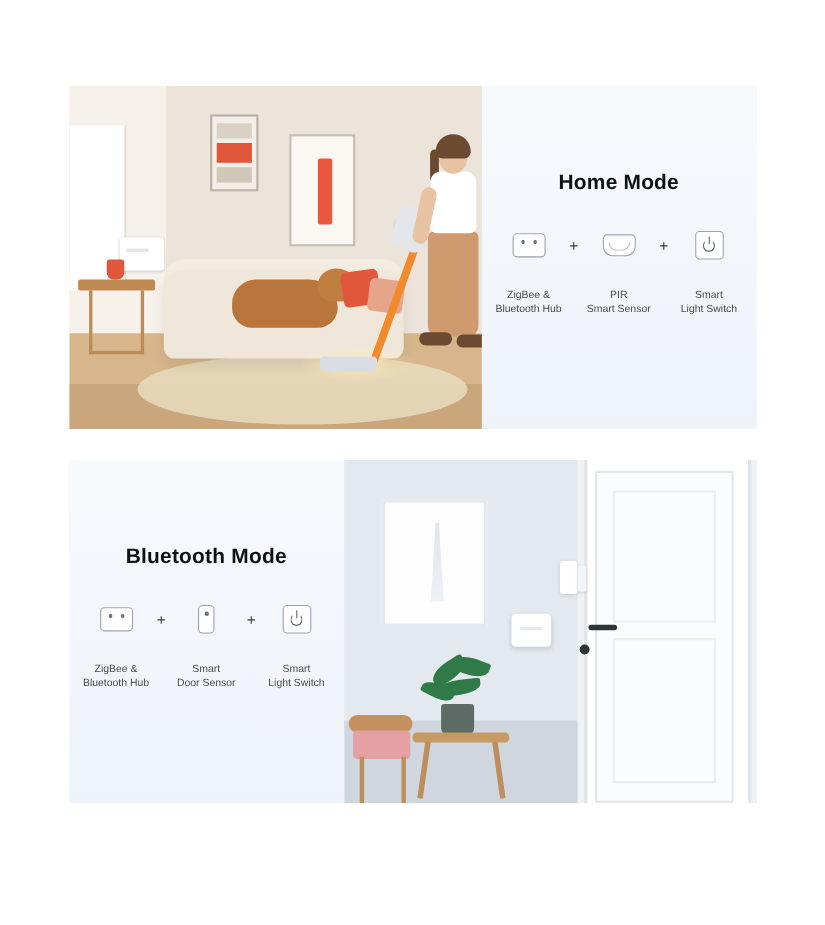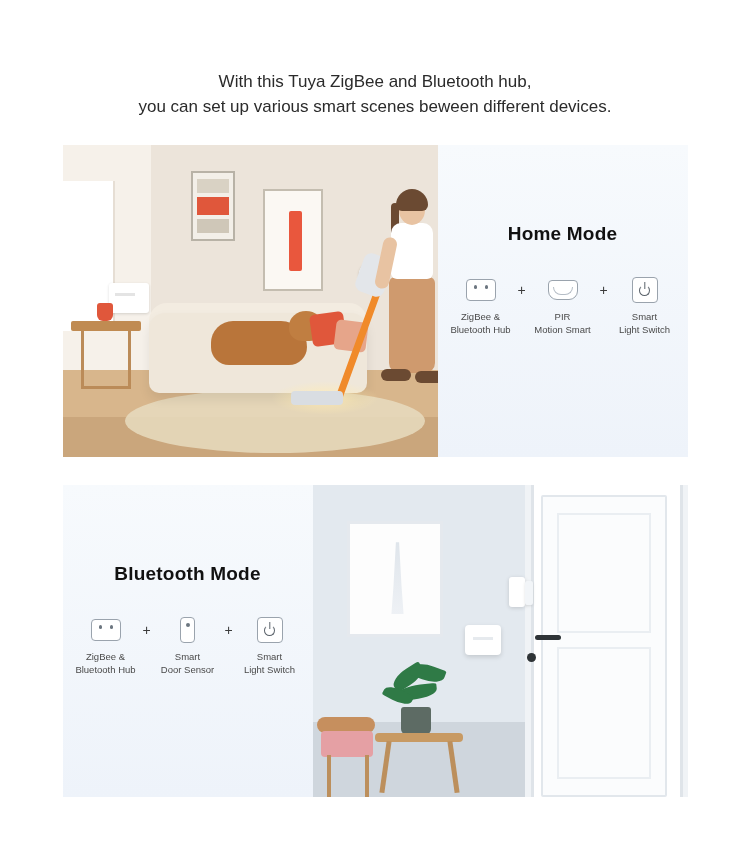--- a/index.html
+++ b/index.html
@@ -84,21 +84,21 @@
     flex-direction: column;
     align-items: center;
   }
   .device-art {
     height: 34px;
     display: flex;
     align-items: center;
     justify-content: center;
   }
   .device-label {
-    margin-top: 4px;
+    margin-top: 23px;
     font-size: 9.5px;
     line-height: 1.35;
     color: #4a4a4a;
     text-align: center;
     white-space: pre-line;
   }
   .plus {
     font-size: 14px;
     color: #3b3b3b;
     margin: 9px 1px 0 1px;
@@ -249,24 +249,20 @@
   .s2-leg2 { position: absolute; left: 138px; top: 256px; width: 5px; height: 52px; background: #bc8f5c; transform: rotate(-8deg); }
   .s2-chair { position: absolute; left: 4px; top: 232px; width: 58px; height: 16px; background: #c68f5e; border-radius: 8px; }
   .s2-chair-seat { position: absolute; left: 8px; top: 246px; width: 52px; height: 26px; background: #e5a0a4; border-radius: 4px; }
   .s2-chair-leg { position: absolute; left: 14px; top: 270px; width: 4px; height: 42px; background: #bc8f5c; }
   .s2-chair-leg2 { position: absolute; left: 52px; top: 270px; width: 4px; height: 42px; background: #bc8f5c; }
 </style>
 </head>
 <body>
 
 <div class="header">
-  <p class="subtitle">
-    <span class="line">With this Tuya ZigBee and Bluetooth hub,</span>
-    <span class="line">you can set up various smart scenes beween different devices.</span>
-  </p>
 </div>
 
 <div class="panel panel-top">
 
   <div class="photo">
     <div class="s1">
       <div class="s1-wall"></div>
       <div class="s1-wallL"></div>
       <div class="s1-window"></div>
       <div class="s1-floor"></div>
@@ -318,21 +314,21 @@
 Bluetooth Hub</div>
       </div>
 
       <div class="plus">+</div>
 
       <div class="device">
         <div class="device-art">
             <div class="pir"></div>
           </div>
         <div class="device-label">PIR
-Motion Smart</div>
+Smart Sensor</div>
       </div>
 
       <div class="plus">+</div>
 
       <div class="device">
         <div class="device-art">
           <div class="switch">
               <span class="pwr"></span>
             </div>
         </div>

